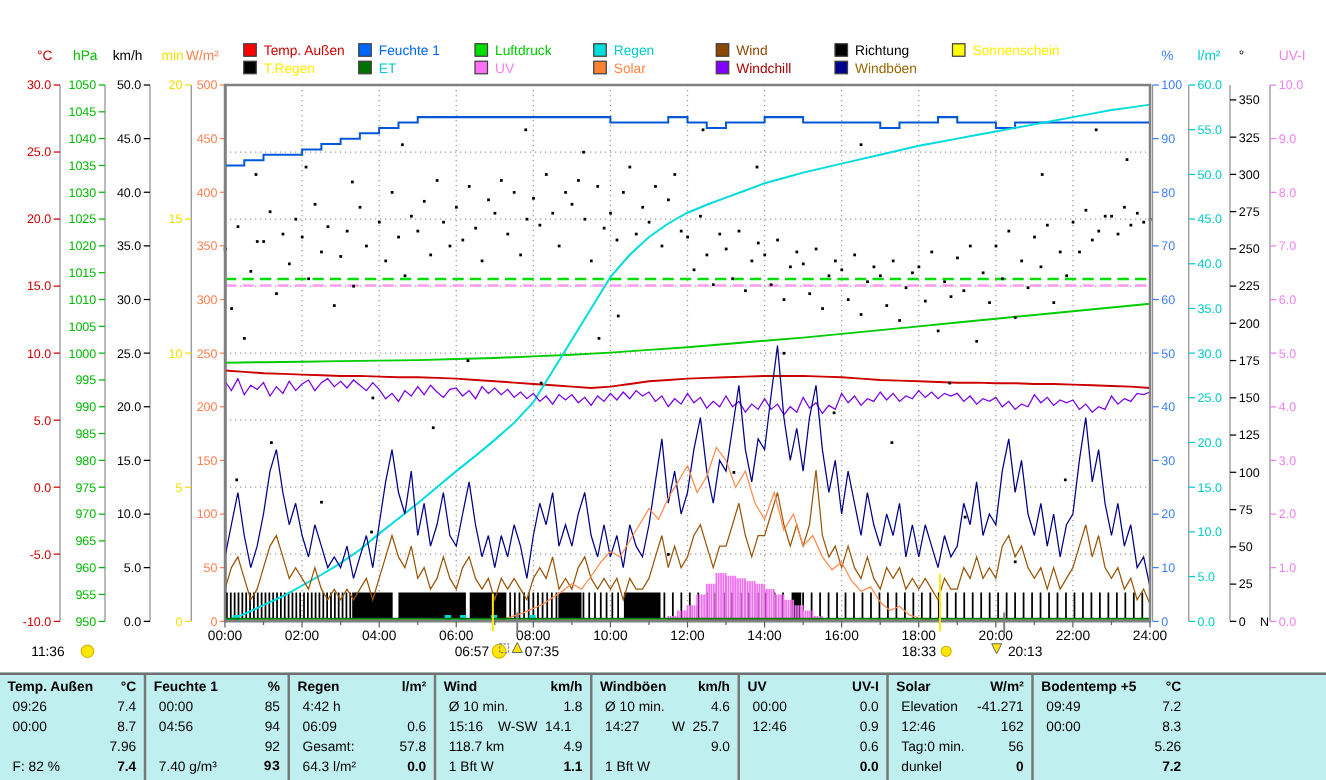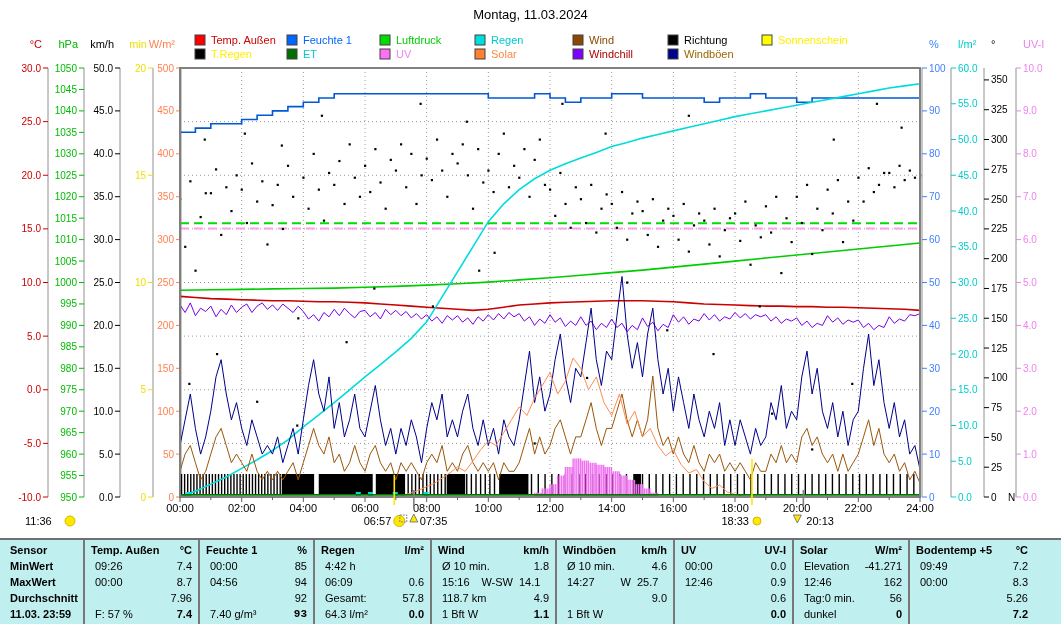--- a/index.html
+++ b/index.html
@@ -18,21 +18,20 @@
   .trow .mid + .val{margin-left:0;min-width:30px;}
   .thead{font-weight:bold;}
   .thead .unit{margin-left:auto;}
   .boldrow{font-weight:bold;}
   .senscol .trow{font-weight:bold;}
 </style>
 </head>
 <body>
 
 <div class="stage">
-  <div class="title">Montag, 11.03.2024</div>
   <svg id="chart-svg" width="1061" height="537">
       <line x1="241.66666666666666" y1="68" x2="241.66666666666666" y2="497" stroke="#9a9a9a" stroke-width="1" stroke-dasharray="1,3"></line>
       <line x1="303.3333333333333" y1="68" x2="303.3333333333333" y2="497" stroke="#9a9a9a" stroke-width="1" stroke-dasharray="1,3"></line>
       <line x1="365" y1="68" x2="365" y2="497" stroke="#9a9a9a" stroke-width="1" stroke-dasharray="1,3"></line>
       <line x1="426.66666666666663" y1="68" x2="426.66666666666663" y2="497" stroke="#9a9a9a" stroke-width="1" stroke-dasharray="1,3"></line>
       <line x1="488.33333333333337" y1="68" x2="488.33333333333337" y2="497" stroke="#9a9a9a" stroke-width="1" stroke-dasharray="1,3"></line>
       <line x1="550" y1="68" x2="550" y2="497" stroke="#9a9a9a" stroke-width="1" stroke-dasharray="1,3"></line>
       <line x1="611.6666666666667" y1="68" x2="611.6666666666667" y2="497" stroke="#9a9a9a" stroke-width="1" stroke-dasharray="1,3"></line>
       <line x1="673.3333333333333" y1="68" x2="673.3333333333333" y2="497" stroke="#9a9a9a" stroke-width="1" stroke-dasharray="1,3"></line>
       <line x1="735" y1="68" x2="735" y2="497" stroke="#9a9a9a" stroke-width="1" stroke-dasharray="1,3"></line>
@@ -737,56 +736,39 @@
       <rect x="380" y="49" width="10" height="10" fill="#ff70f7" stroke="#404040" stroke-width="1"></rect>
       <text x="396" y="58" fill="#ee82ee" text-anchor="start" font-size="11" font-family="&quot;Liberation Sans&quot;,sans-serif" font-weight="normal">UV</text>
       <rect x="475" y="49" width="10" height="10" fill="#ff8030" stroke="#404040" stroke-width="1"></rect>
       <text x="491" y="58" fill="#ff8844" text-anchor="start" font-size="11" font-family="&quot;Liberation Sans&quot;,sans-serif" font-weight="normal">Solar</text>
       <rect x="573" y="49" width="10" height="10" fill="#8000ff" stroke="#404040" stroke-width="1"></rect>
       <text x="589" y="58" fill="#aa0000" text-anchor="start" font-size="11" font-family="&quot;Liberation Sans&quot;,sans-serif" font-weight="normal">Windchill</text>
       <rect x="668" y="49" width="10" height="10" fill="#000090" stroke="#404040" stroke-width="1"></rect>
       <text x="684" y="58" fill="#996600" text-anchor="start" font-size="11" font-family="&quot;Liberation Sans&quot;,sans-serif" font-weight="normal">Windböen</text>
     </svg>
   <div id="stats-table" style="background: rgb(192, 239, 239);">
-      <div class="tcol senscol" style="width: 83px;">
-        <div class="trow">
-          <div class="lbl">Sensor</div>
-        </div>
-        <div class="trow">
-          <div class="lbl">MinWert</div>
-        </div>
-        <div class="trow">
-          <div class="lbl">MaxWert</div>
-        </div>
-        <div class="trow">
-          <div class="lbl">Durchschnitt</div>
-        </div>
-        <div class="trow">
-          <div class="lbl">11.03. 23:59</div>
-        </div>
-      </div>
       <div class="tcol" style="width: 115px;">
         <div class="trow thead">
           <div class="">Temp. Außen</div>
           <div class="unit">°C</div>
         </div>
         <div class="trow">
           <div class="lbl">09:26</div>
           <div class="val">7.4</div>
         </div>
         <div class="trow">
           <div class="lbl">00:00</div>
           <div class="val">8.7</div>
         </div>
         <div class="trow">
           <div class="lbl"></div>
           <div class="val">7.96</div>
         </div>
         <div class="trow boldrow">
-          <div class="lbl" style="font-weight: normal;">F: 57 %</div>
+          <div class="lbl" style="font-weight: normal;">F: 82 %</div>
           <div class="val" style="font-weight: bold;">7.4</div>
         </div>
       </div>
       <div class="tcol" style="width: 115px;">
         <div class="trow thead">
           <div class="">Feuchte 1</div>
           <div class="unit">%</div>
         </div>
         <div class="trow">
           <div class="lbl">00:00</div>

